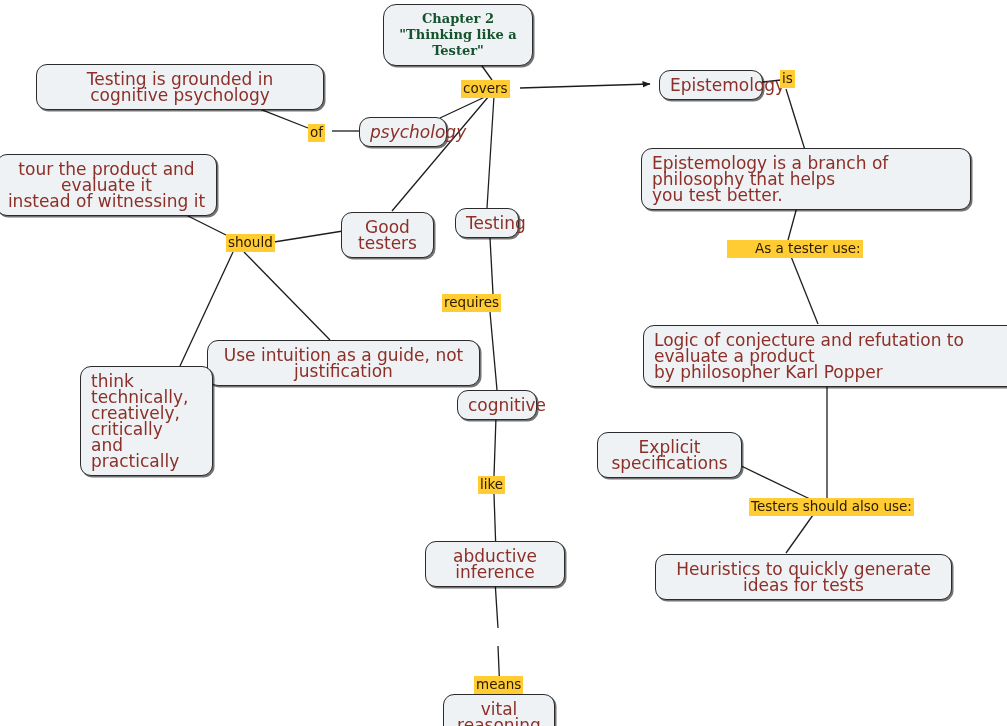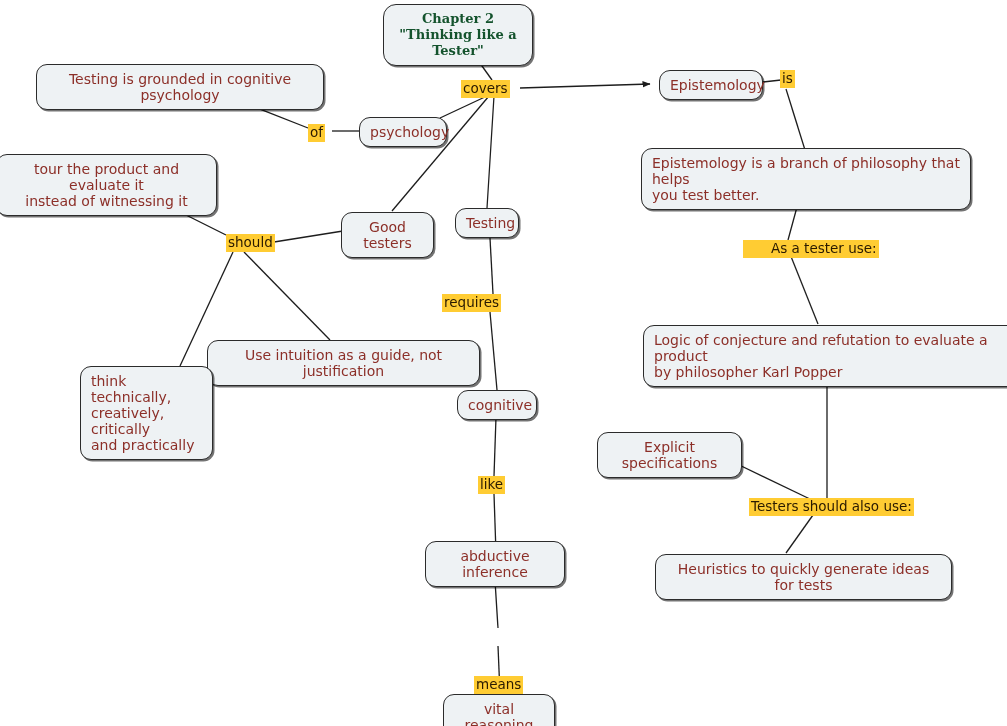--- a/index.html
+++ b/index.html
@@ -24,21 +24,21 @@
     height: 726px;
     pointer-events: none;
   }
   .node {
     position: absolute;
     box-sizing: border-box;
     background: #eef2f4;
     border: 1.4px solid #2b2b2b;
     border-radius: 11px;
     color: #8c2f28;
-    font-size: 14px;
+    font-size: 17px;
     line-height: 16px;
     padding: 6px 10px;
     box-shadow: 1.5px 1.5px 0 rgba(0,0,0,0.55);
     white-space: pre-line;
     z-index: 3;
   }
   .node.center { text-align: center; }
   .node.left   { text-align: left; }
   .node.title {
     color: #14532d;
@@ -122,21 +122,21 @@
 
       <line x1="813" y1="515" x2="786" y2="553"></line>
     </g>
   </svg>
 
   <div class="node title" style="left:383px; top:4px; width:150px;">Chapter 2
 "Thinking like a Tester"</div>
 
   <div class="node center" style="left:36px; top:64px; width:288px;">Testing is grounded in cognitive psychology</div>
 
-  <div class="node center" style="left:359px; top:117px; width:88px;">psychology</div>
+  <div class="node center" style="left:359px; top:117px; width:88px;font-style:italic;">psychology</div>
 
   <div class="node center" style="left:659px; top:70px; width:104px;">Epistemology</div>
 
   <div class="node left" style="left:641px; top:148px; width:330px;">Epistemology is a branch of philosophy that helps
 you test better.</div>
 
   <div class="node center" style="left:-4px; top:154px; width:221px;">tour the product and evaluate it
 instead of witnessing it</div>
 
   <div class="node center" style="left:341px; top:212px; width:93px;">Good testers</div>
@@ -165,21 +165,21 @@
   <div class="linklabel" style="left:461px; top:80px;">covers</div>
 
   <div class="linklabel" style="left:780px; top:70px;">is</div>
 
   <div class="linklabel" style="left:308px; top:124px;">of</div>
 
   <div class="linklabel" style="left:226px; top:234px;">should</div>
 
   <div class="linklabel" style="left:442px; top:294px;">requires</div>
 
-  <div class="linklabel" style="left:743px; top:240px;padding-left:28px;">As a tester use:</div>
+  <div class="linklabel" style="left:727px; top:240px;padding-left:28px;">As a tester use:</div>
 
   <div class="linklabel" style="left:478px; top:476px;">like</div>
 
   <div class="linklabel" style="left:749px; top:498px;">Testers should also use:</div>
 
   <div class="linklabel" style="left:474px; top:628px;margin-top:48px;">means</div>
 
 </div>
 
 </body></html>

